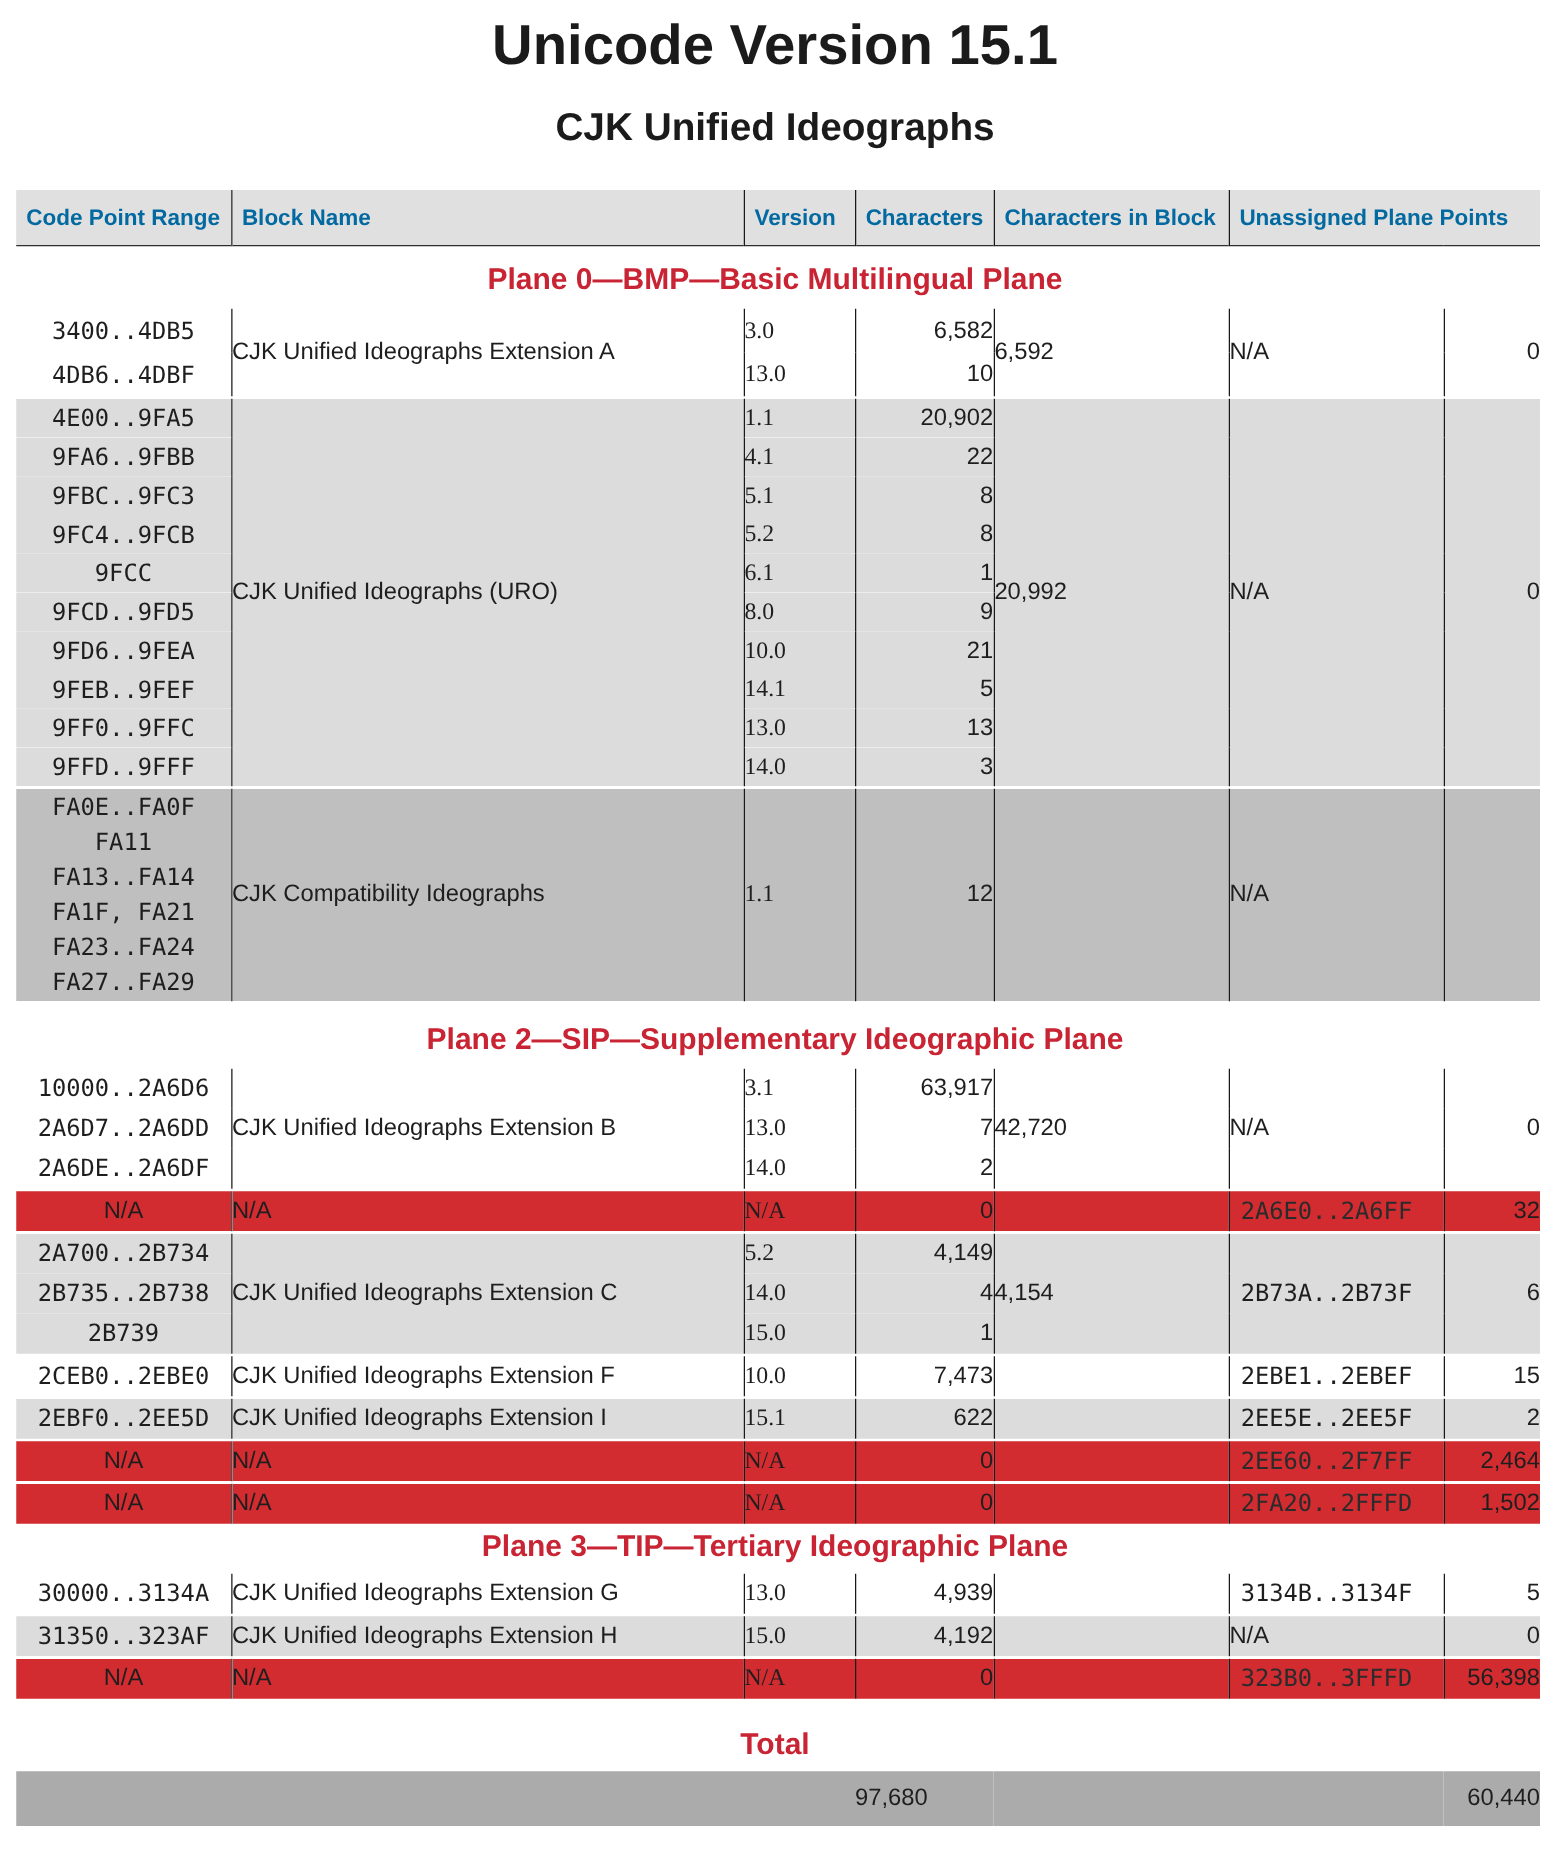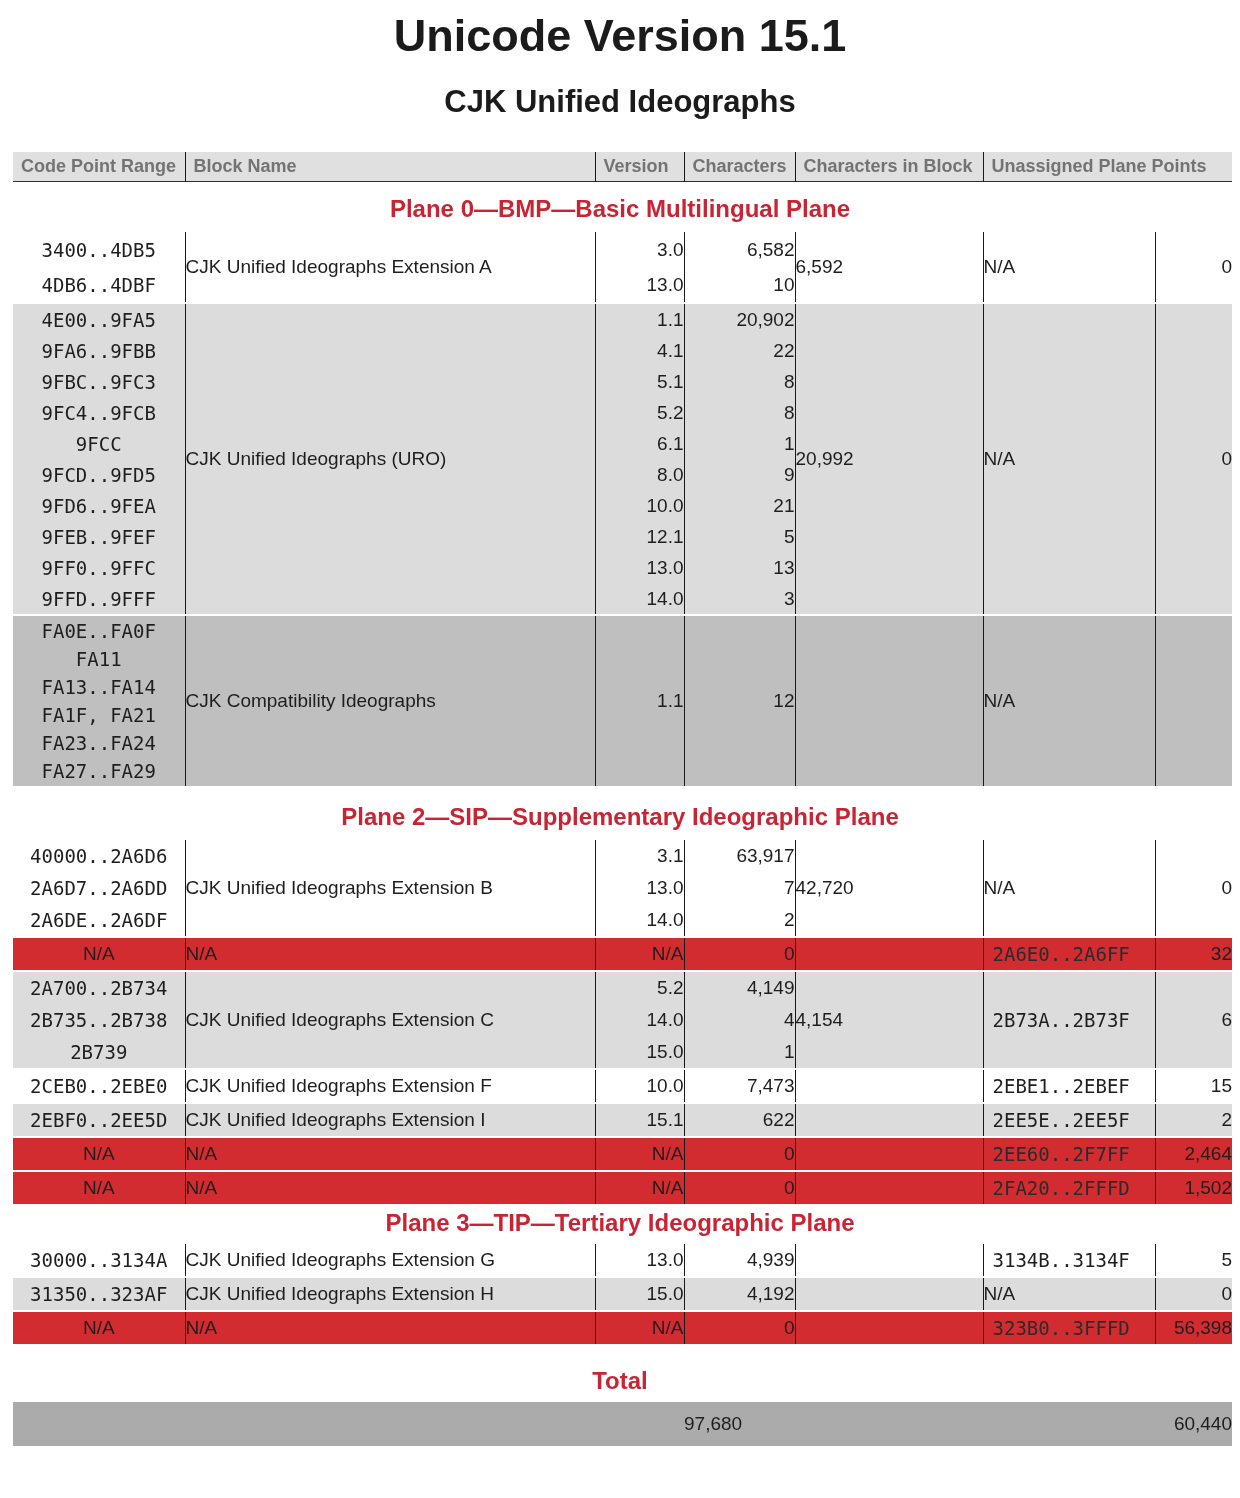--- a/index.html
+++ b/index.html
@@ -7,26 +7,26 @@
   .title{font-weight:bold;font-size:45px;line-height:52px;text-align:center;margin:10px 0 0;color:#1b1b1b;}
   .subtitle{font-weight:bold;font-size:31px;line-height:36px;text-align:center;margin:22px 0 32px;color:#1b1b1b;}
   h2.plane{color:#c92433;font-size:24px;line-height:26px;font-weight:bold;text-align:center;margin:14px 0 10px;}
   h2.p2{margin-top:18px;}
   h2.p3{margin-top:6px;margin-bottom:8px;}
   h2.total-h{margin:24px 0 8px;}
   table.tbl{border-collapse:collapse;table-layout:fixed;width:1219px;margin:0 0 2px 13px;}
   .tbl td,.tbl th{padding:0;overflow:hidden;white-space:nowrap;vertical-align:middle;border-right:1px solid #191919;}
   .end{border-right:none !important;}
   .header-tbl{border-bottom:1px solid #2e2e2e;margin-bottom:0;}
-  .header-tbl th{background:#e0e0e0;font-size:18px;font-weight:bold;text-align:left;padding-left:8px;height:29px;color:#737373;}
+  .header-tbl th{background:#e0e0e0;font-size:18px;font-weight:bold;text-align:left;padding-left:8px;height:44px;color:#0369a1;}
   .tbl td{font-size:19px;color:#1e1e1e;}
   .mono{font-family:"DejaVu Sans Mono",monospace;font-size:22px;color:#383838;}
   .c-range{text-align:center;padding-left:10px;}
   .c-block{text-align:left;padding-left:8px;}
-  .c-ver{text-align:right;padding-right:30px;}
+  .c-ver{text-align:left;padding-right:30px;font-family:Liberation Serif, serif;}
   .c-chars{text-align:right;padding-right:24px;}
   .c-inb{text-align:left;padding-left:34px;}
   .c-una{text-align:left;padding-left:11px;}
   .c-una.mono{padding-left:9px;}
   .c-cnt{text-align:right;padding-right:9px;}
   .w td{background:#ffffff;}
   .lg td{background:#dcdcdc;}
   .dg td{background:#bfbfbf;}
   .na td{background:#d22c31;}
   .na td.mono{color:#2b2b2b;}
@@ -144,21 +144,21 @@
       <td class="c-ver">8.0</td>
       <td class="c-chars">9</td>
     </tr>
     <tr>
       <td class="mono c-range">9FD6..9FEA</td>
       <td class="c-ver">10.0</td>
       <td class="c-chars">21</td>
     </tr>
     <tr>
       <td class="mono c-range">9FEB..9FEF</td>
-      <td class="c-ver">12.1</td>
+      <td class="c-ver">14.1</td>
       <td class="c-chars">5</td>
     </tr>
     <tr>
       <td class="mono c-range">9FF0..9FFC</td>
       <td class="c-ver">13.0</td>
       <td class="c-chars">13</td>
     </tr>
     <tr>
       <td class="mono c-range">9FFD..9FFF</td>
       <td class="c-ver">14.0</td>
@@ -204,21 +204,21 @@
         <col style="width:172px">
         <col style="width:410px">
         <col style="width:89px">
         <col style="width:111px">
         <col style="width:188px">
         <col style="width:172px">
         <col style="width:77px">
       </colgroup>
     <tbody>
         <tr>
-      <td class="mono c-range">40000..2A6D6</td>
+      <td class="mono c-range">10000..2A6D6</td>
       <td class="c-block" rowspan="3">CJK Unified Ideographs Extension B</td>
       <td class="c-ver">3.1</td>
       <td class="c-chars">63,917</td>
       <td class="c-inb" rowspan="3">42,720</td>
       <td class="c-una" rowspan="3">N/A</td>
       <td class="c-cnt end" rowspan="3">0</td>
     </tr>
     <tr>
       <td class="mono c-range">2A6D7..2A6DD</td>
       <td class="c-ver">13.0</td>

